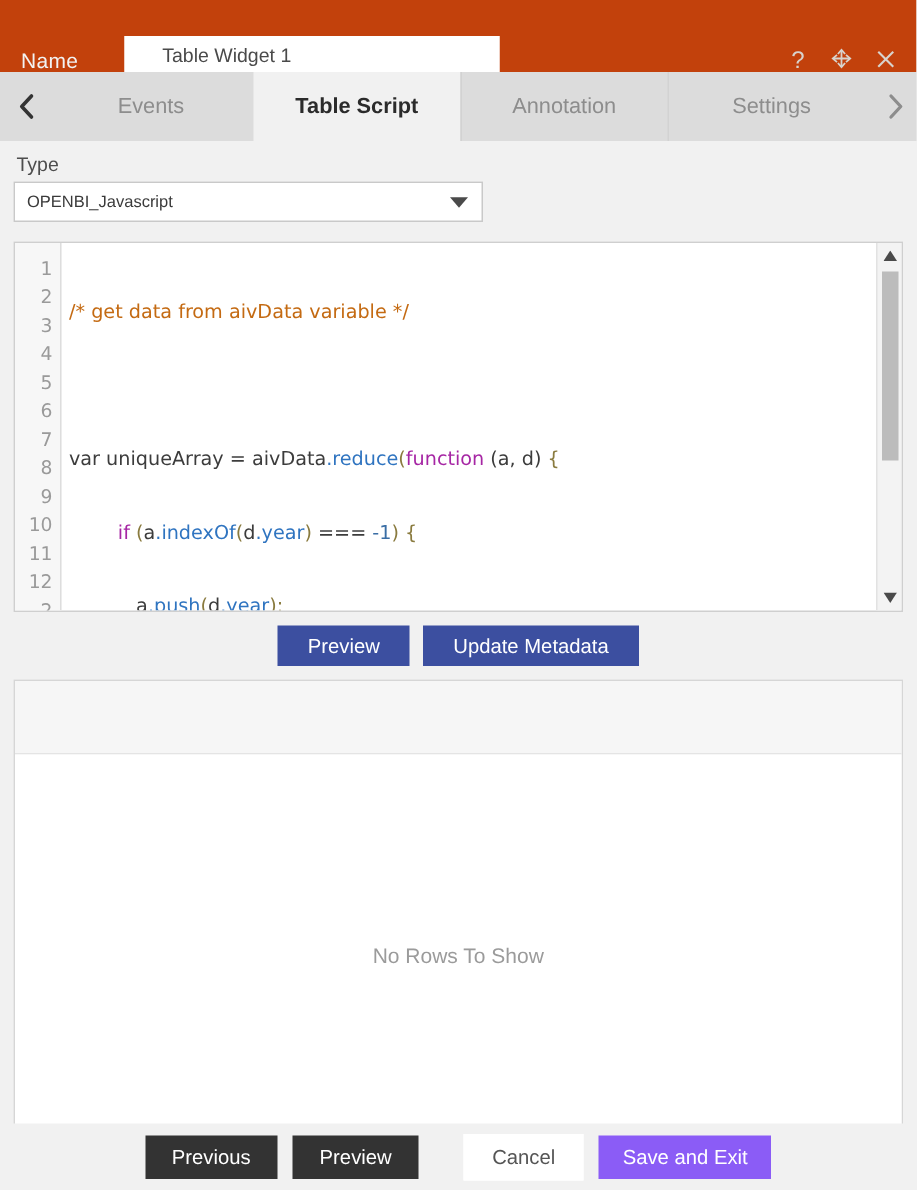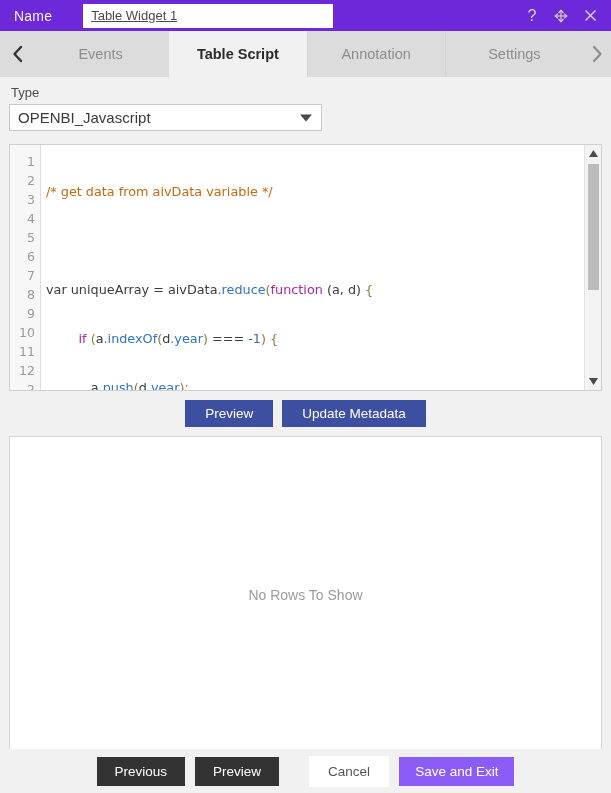--- a/index.html
+++ b/index.html
@@ -13,47 +13,46 @@
     background: #f1f1f1;
     font-family: "Liberation Sans", sans-serif;
     font-size: 13px;
     color: #333333;
     overflow: hidden;
     position: relative;
   }
 
   
   .titlebar {
-    height: 31px;
-    background: #6d28d9;
-    display: flex;
-    align-items: center;
+    height: 48px;
+    background: #c2410c;
+    display: flex;
+    align-items: flex-end;
     padding: 0 8px 0 14px;
     box-sizing: border-box;
   }
   .titlebar-label {
     color: #f2f2f2;
     font-size: 14px;
     letter-spacing: .2px;
     white-space: nowrap;
   }
   .name-input {
     margin-left: 31px;
     width: 250px;
     height: 24px;
     background: #ffffff;
     border: 1px solid #ffffff;
     border-radius: 0;
     box-sizing: border-box;
     font-family: "Liberation Sans", sans-serif;
     font-size: 13px;
     color: #4a4a4a;
-    padding: 0 7px;
+    padding: 0 24px;
     outline: none;
-    text-decoration: underline;
   }
   .titlebar-spacer { flex: 1 1 auto; }
   .titlebar-icons {
     display: flex;
     align-items: center;
     gap: 11px;
     padding-right: 4px;
   }
   .tb-icon {
     color: #d8d3cd;
@@ -130,21 +129,21 @@
   }
   .select-box {
     width: 100%;
     height: 100%;
     box-sizing: border-box;
     background: #ffffff;
     border: 1px solid #c9c9c9;
     display: flex;
     align-items: center;
     padding: 0 8px;
-    font-size: 15px;
+    font-size: 11px;
     color: #3a3a3a;
     cursor: pointer;
   }
   .select-caret {
     position: absolute;
     right: 10px;
     top: 50%;
     transform: translateY(-50%);
     width: 0; height: 0;
     border-left: 6px solid transparent;
@@ -250,21 +249,21 @@
   }
 
   
   .preview-panel {
     margin-top: 9px;
     height: 318px;
     background: #ffffff;
     border: 1px solid #d6d6d6;
     box-sizing: border-box;
     display: flex;
-    flex-direction: row;
+    flex-direction: column;
   }
   .preview-header {
     height: 48px;
     background: #f6f6f6;
     border-bottom: 1px solid #e4e4e4;
     flex: 0 0 auto;
   }
   .preview-body {
     flex: 1 1 auto;
     display: flex;

